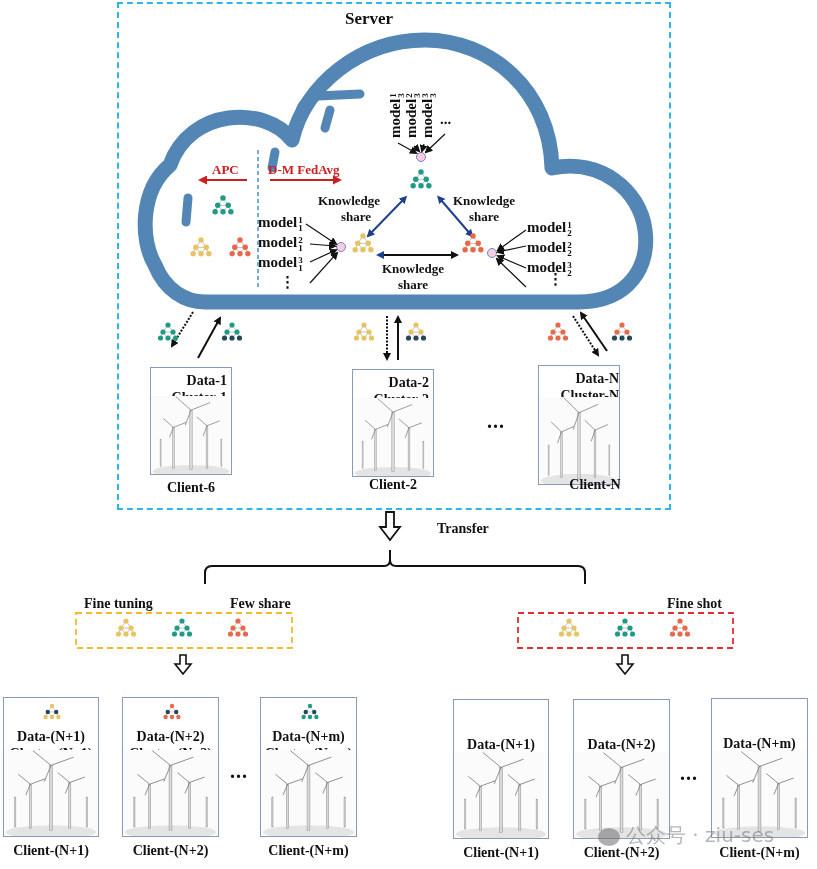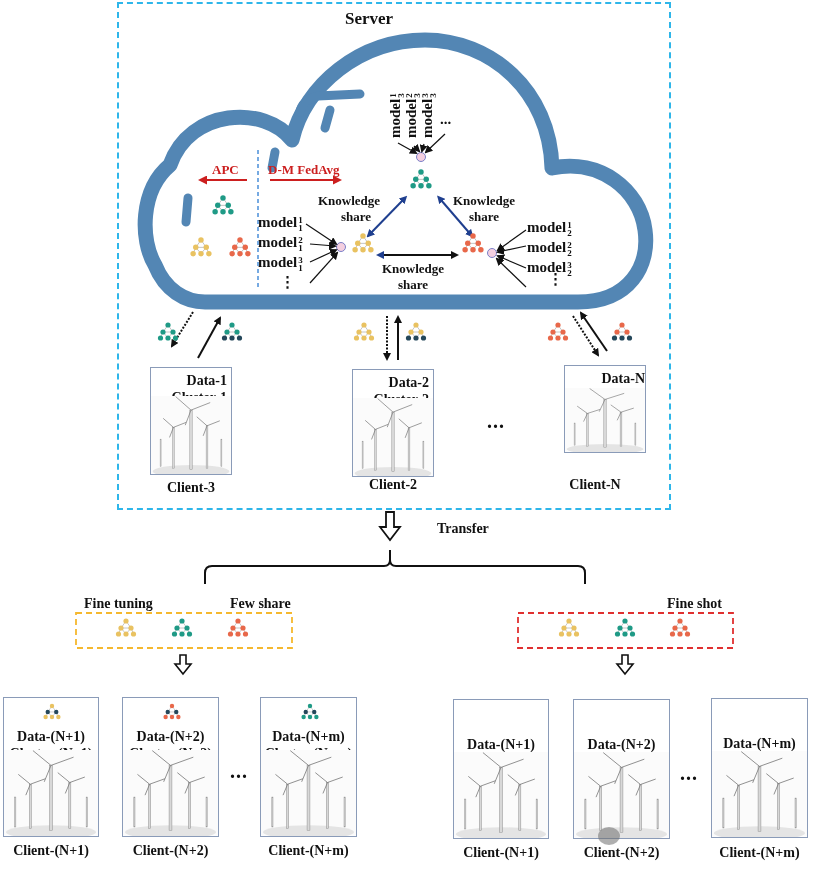--- a/index.html
+++ b/index.html
@@ -434,21 +434,21 @@
       <line x1="28" y1="40" x2="44" y2="33.6" stroke="#777" stroke-width="0.9"></line>
       <line x1="28" y1="40" x2="23.2" y2="52.8" stroke="#777" stroke-width="0.9"></line>
       <rect x="68.9" y="38" width="2.2" height="54" fill="#d8d8d8" stroke="#888" stroke-width="0.5"></rect>
       <line x1="70" y1="38" x2="57.2" y2="26.479999999999997" stroke="#777" stroke-width="0.9"></line>
       <line x1="70" y1="38" x2="86" y2="31.6" stroke="#777" stroke-width="0.9"></line>
       <line x1="70" y1="38" x2="65.2" y2="50.8" stroke="#777" stroke-width="0.9"></line>
       <rect x="87.4" y="55" width="1.2" height="35" fill="#d8d8d8" stroke="#888" stroke-width="0.5"></rect>
       <rect x="11.4" y="55" width="1.2" height="35" fill="#d8d8d8" stroke="#888" stroke-width="0.5"></rect>
     </svg>
 </div>
-<div class="client-name" style="left:150px; top:480px; width:82px;">Client-3</div>
+<div class="client-name" style="left:150px; top:480px; width:82px;">Client-6</div>
 
 <div class="client-box" style="left:352px; top:369px; width:82px; height:108px;padding-left:45px;">
   <div class="client-text" style="top:4px;">
     <div>Data-2</div>
     <div>Cluster-2</div>
   </div>
   <svg class="turbine" viewBox="0 0 100 100" preserveAspectRatio="none">
       <rect x="0" y="0" width="100" height="100" fill="#fbfbfb"></rect>
       <ellipse cx="50" cy="96" rx="48" ry="8" fill="#e4e4e4"></ellipse>
       <rect x="48.5" y="18" width="3" height="76" fill="#d8d8d8" stroke="#888" stroke-width="0.5"></rect>
@@ -462,21 +462,21 @@
       <rect x="68.9" y="38" width="2.2" height="54" fill="#d8d8d8" stroke="#888" stroke-width="0.5"></rect>
       <line x1="70" y1="38" x2="57.2" y2="26.479999999999997" stroke="#777" stroke-width="0.9"></line>
       <line x1="70" y1="38" x2="86" y2="31.6" stroke="#777" stroke-width="0.9"></line>
       <line x1="70" y1="38" x2="65.2" y2="50.8" stroke="#777" stroke-width="0.9"></line>
       <rect x="87.4" y="55" width="1.2" height="35" fill="#d8d8d8" stroke="#888" stroke-width="0.5"></rect>
       <rect x="11.4" y="55" width="1.2" height="35" fill="#d8d8d8" stroke="#888" stroke-width="0.5"></rect>
     </svg>
 </div>
 <div class="client-name" style="left:352px; top:477px; width:82px;">Client-2</div>
 
-<div class="client-box" style="left:564px; top:365px; width:82px; height:88px;">
+<div class="client-box" style="left:538px; top:365px; width:82px; height:120px;">
   <div class="client-text" style="top:4px; right:0;">
     <div>Data-N</div>
     <div>Cluster-N</div>
   </div>
   <svg class="turbine" viewBox="0 0 100 100" preserveAspectRatio="none">
       <rect x="0" y="0" width="100" height="100" fill="#fbfbfb"></rect>
       <ellipse cx="50" cy="96" rx="48" ry="8" fill="#e4e4e4"></ellipse>
       <rect x="48.5" y="18" width="3" height="76" fill="#d8d8d8" stroke="#888" stroke-width="0.5"></rect>
       <line x1="50" y1="18" x2="30.799999999999997" y2="0.7199999999999989" stroke="#777" stroke-width="0.9"></line>
       <line x1="50" y1="18" x2="74" y2="8.399999999999999" stroke="#777" stroke-width="0.9"></line>
@@ -706,13 +706,13 @@
       <line x1="70" y1="38" x2="86" y2="31.6" stroke="#777" stroke-width="0.9"></line>
       <line x1="70" y1="38" x2="65.2" y2="50.8" stroke="#777" stroke-width="0.9"></line>
       <rect x="87.4" y="55" width="1.2" height="35" fill="#d8d8d8" stroke="#888" stroke-width="0.5"></rect>
       <rect x="11.4" y="55" width="1.2" height="35" fill="#d8d8d8" stroke="#888" stroke-width="0.5"></rect>
     </svg>
 </div>
 <div class="client-name" style="left:711px; top:845px; width:97px;">Client-(N+m)</div>
 
 <div class="ellipsis" style="left:680px; top:762px;">...</div>
 
-<div class="watermark"><span class="wm-icon"></span></div>
+<div class="watermark"><span class="wm-icon"></span><span>公众号 · ziu-ses</span></div>
 
 </body></html>

